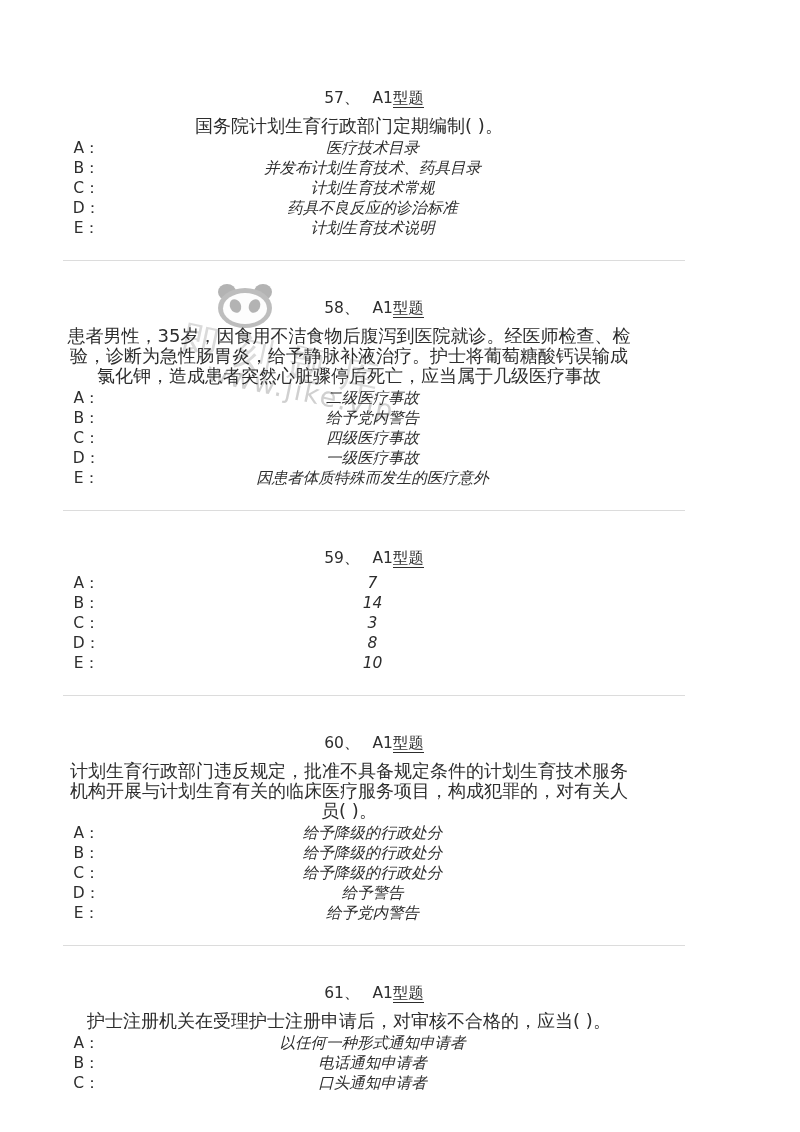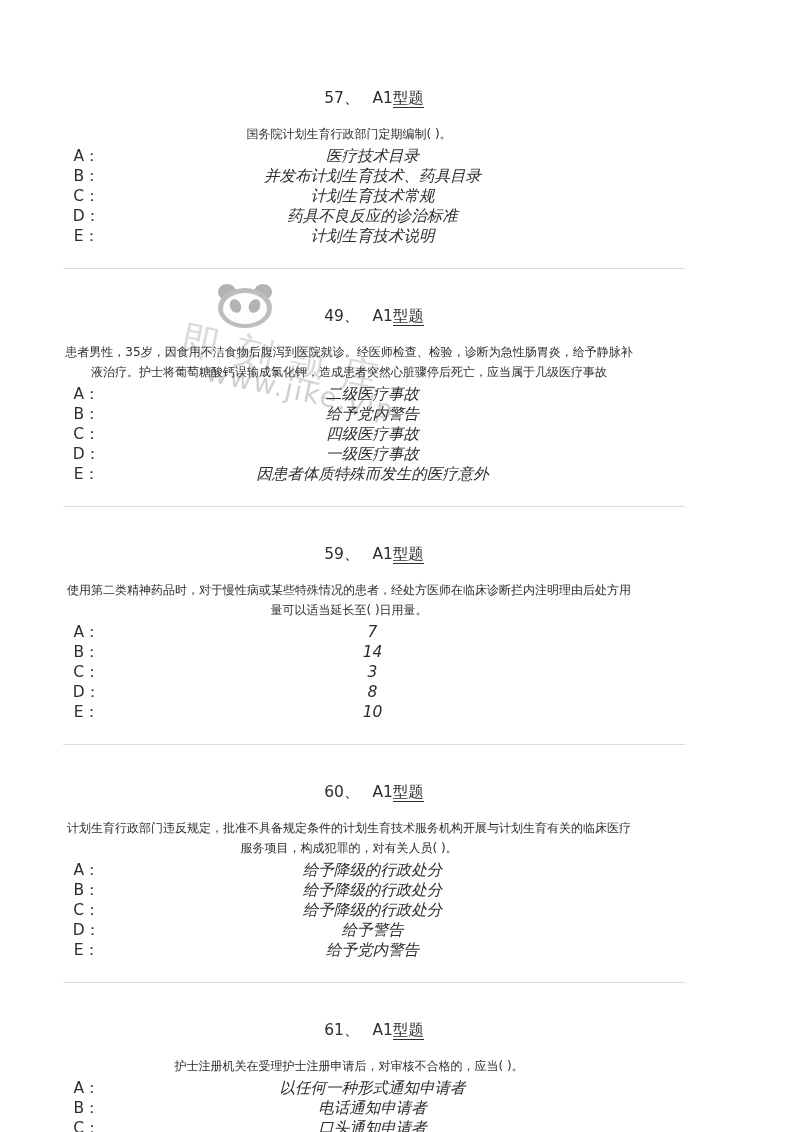--- a/index.html
+++ b/index.html
@@ -57,22 +57,22 @@
   .question:last-child{border-bottom:none;padding-bottom:0;}
 
   .q-header{
     font-size:15.5px;line-height:20px;
     margin:0 0 5px 0;
   }
   .q-sep{margin-right:13px;}
   .q-type-underline{border-bottom:1.5px solid currentColor;}
 
   .q-text{
-    margin:16px 0 2px 0;
-    font-size:12px;line-height:20px;
+    margin:8px 0 2px 0;
+    font-size:18px;line-height:20px;
     max-width:572px;
   }
 
   .options{list-style:none;margin:0;padding:0;}
   .option{
     display:flex;align-items:flex-start;
     font-size:15.5px;line-height:20px;
   }
   .opt-label{flex:0 0 47px;width:47px;}
   .opt-text{flex:1;max-width:525px;font-style:italic;}
@@ -121,21 +121,21 @@
           </li>
 
   <li class="option">
             <span class="opt-label"><span class="opt-letter">E</span><span class="opt-colon">：</span></span>
             <span class="opt-text">计划生育技术说明</span>
           </li>
 </ul>
   </section>
 
   <section class="question">
-    <header class="q-header"><span class="q-number">49</span><span class="q-sep">、</span><span class="q-type"><span class="q-type-plain">A1</span><span class="q-type-underline">型题</span></span></header>
+    <header class="q-header"><span class="q-number">58</span><span class="q-sep">、</span><span class="q-type"><span class="q-type-plain">A1</span><span class="q-type-underline">型题</span></span></header>
     <p class="q-text">患者男性，35岁，因食用不洁食物后腹泻到医院就诊。经医师检查、检验，诊断为急性肠胃炎，给予静脉补液治疗。护士将葡萄糖酸钙误输成氯化钾，造成患者突然心脏骤停后死亡，应当属于几级医疗事故</p>
     <ul class="options">
   <li class="option">
             <span class="opt-label"><span class="opt-letter">A</span><span class="opt-colon">：</span></span>
             <span class="opt-text">二级医疗事故</span>
           </li>
 
   <li class="option">
             <span class="opt-label"><span class="opt-letter">B</span><span class="opt-colon">：</span></span>
             <span class="opt-text">给予党内警告</span>
@@ -153,21 +153,20 @@
 
   <li class="option">
             <span class="opt-label"><span class="opt-letter">E</span><span class="opt-colon">：</span></span>
             <span class="opt-text">因患者体质特殊而发生的医疗意外</span>
           </li>
 </ul>
   </section>
 
   <section class="question">
     <header class="q-header"><span class="q-number">59</span><span class="q-sep">、</span><span class="q-type"><span class="q-type-plain">A1</span><span class="q-type-underline">型题</span></span></header>
-    <p class="q-text">使用第二类精神药品时，对于慢性病或某些特殊情况的患者，经处方医师在临床诊断拦内注明理由后处方用量可以适当延长至( )日用量。</p>
     <ul class="options">
   <li class="option">
             <span class="opt-label"><span class="opt-letter">A</span><span class="opt-colon">：</span></span>
             <span class="opt-text">7</span>
           </li>
 
   <li class="option">
             <span class="opt-label"><span class="opt-letter">B</span><span class="opt-colon">：</span></span>
             <span class="opt-text">14</span>
           </li>

